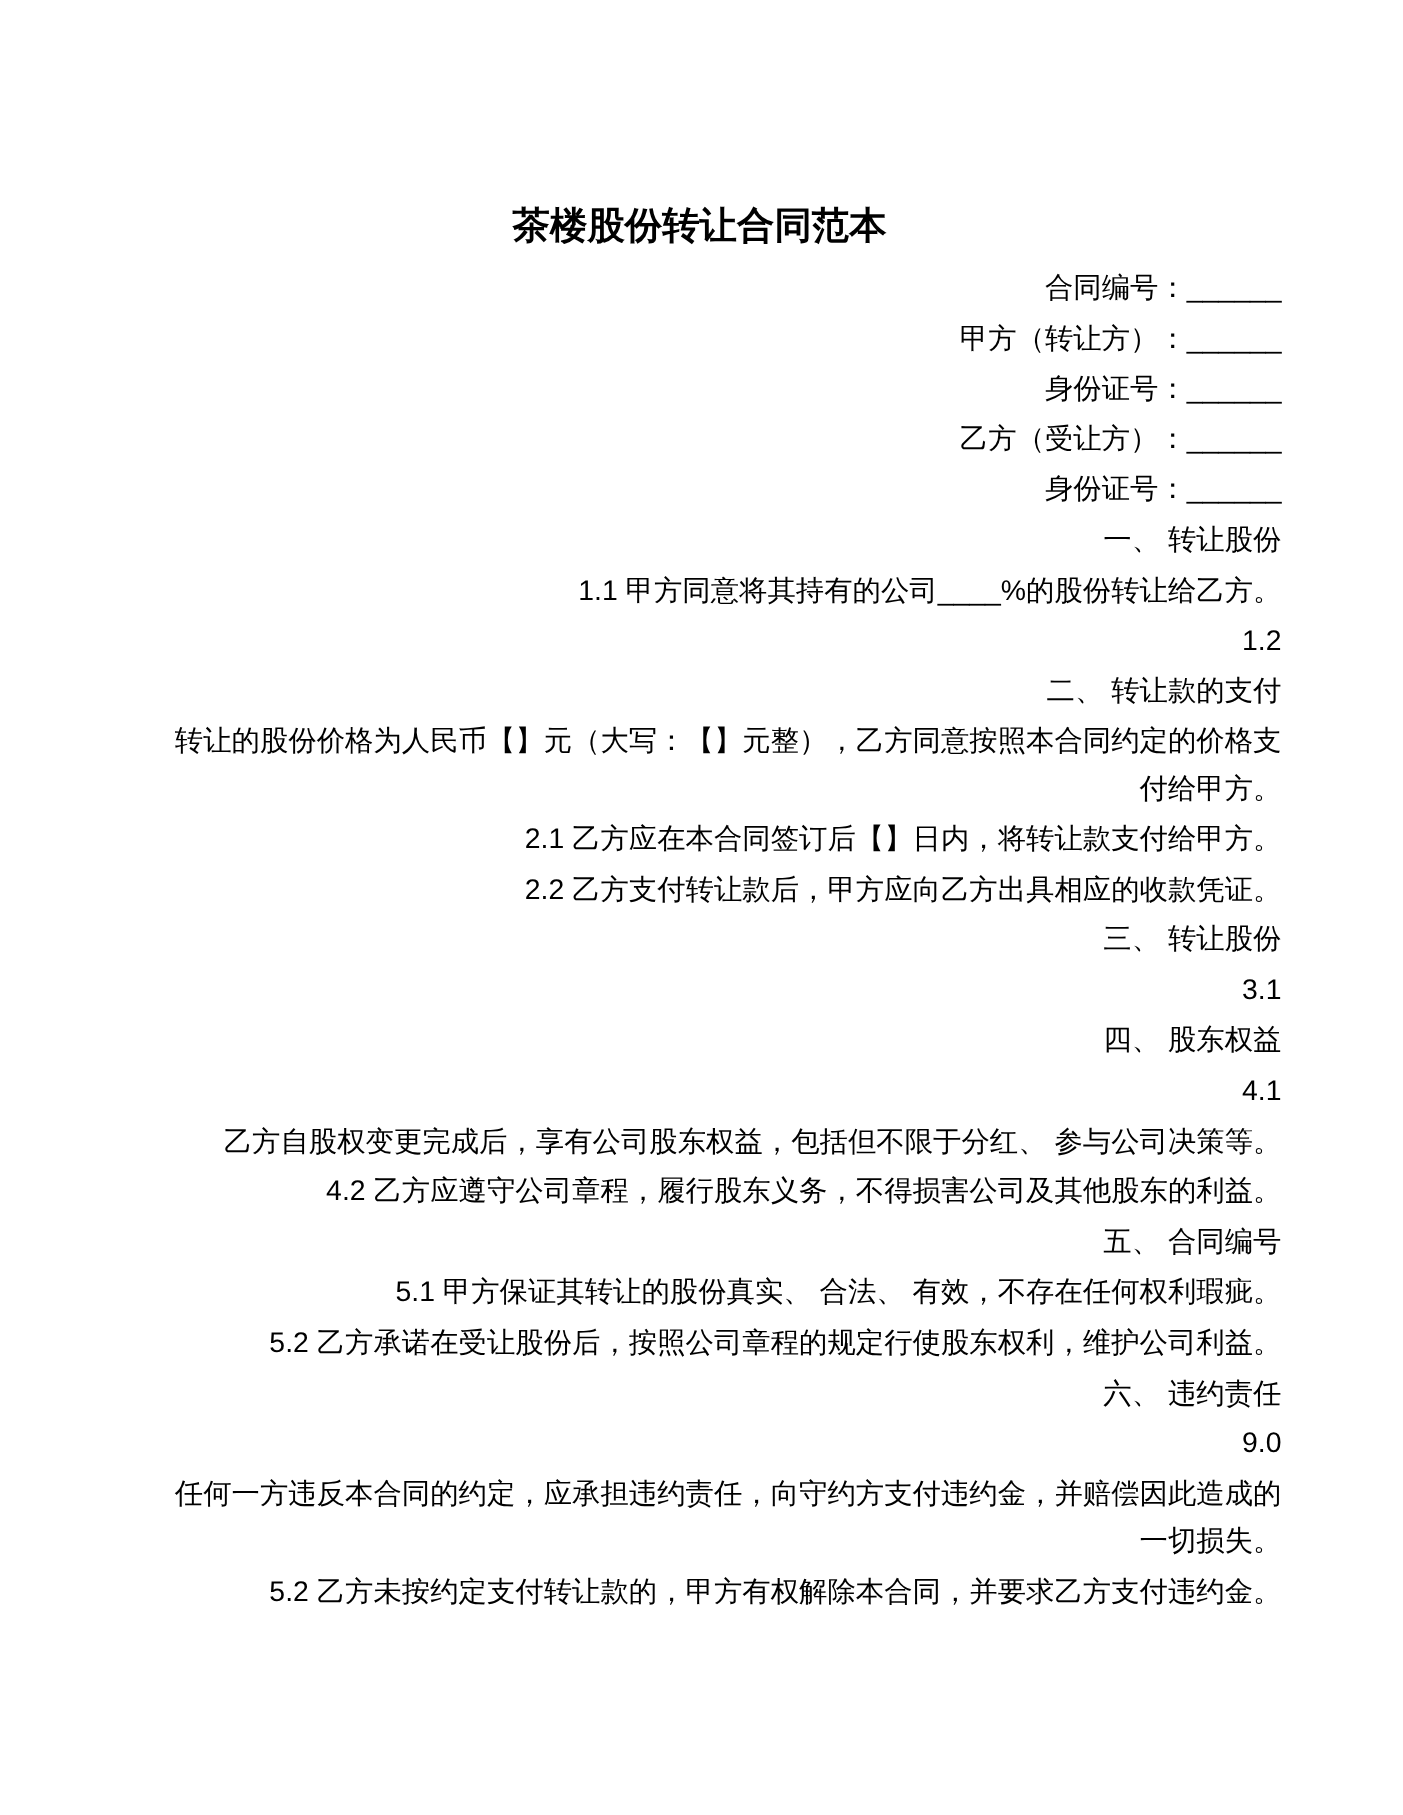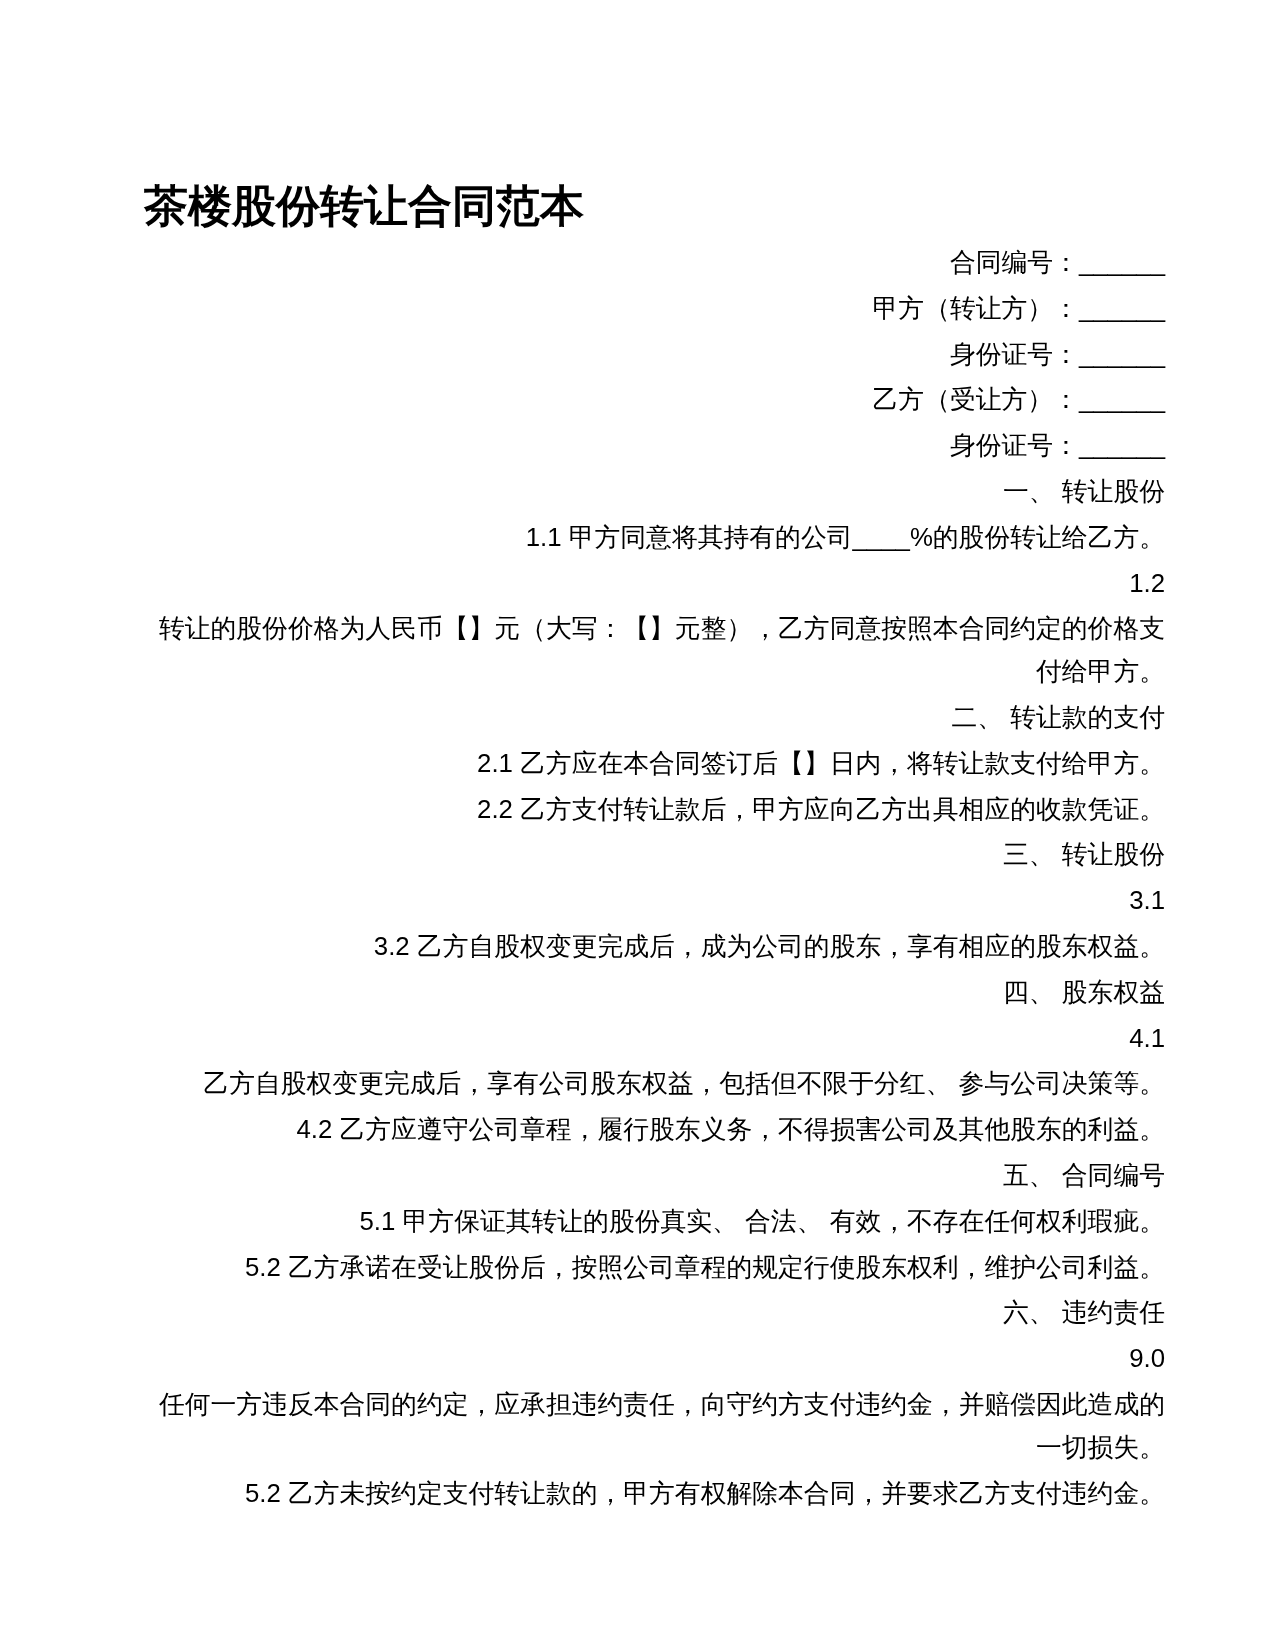--- a/index.html
+++ b/index.html
@@ -17,24 +17,24 @@
     color: #000000;
   }
   .doc {
     position: absolute;
     left: 144px;
     top: 184px;
     width: 1024px;
   }
   .doc-title {
     margin: 0 40px 14px 0;
-    font-size: 44px;
+    font-size: 34px;
     font-weight: 700;
     line-height: 43px;
-    text-align: left;
+    text-align: center;
     letter-spacing: 0;
   }
   .doc-body p.line {
     margin: 3px;
     font-size: 25.8px;
     line-height: 42.8px;
     text-align: right;
     word-wrap: normal;
   }
   .doc-body p.line.indent {
@@ -49,27 +49,26 @@
     <h1 class="doc-title">茶楼股份转让合同范本</h1>
     <div class="doc-body" id="doc-body">
         <p class="line indent">合同编号：______</p>
         <p class="line indent">甲方（转让方）：______</p>
         <p class="line indent">身份证号：______</p>
         <p class="line indent">乙方（受让方）：______</p>
         <p class="line indent">身份证号：______</p>
         <p class="line indent">一、 转让股份</p>
         <p class="line indent">1.1 甲方同意将其持有的公司____%的股份转让给乙方。</p>
         <p class="line indent">1.2</p>
+        <p class="line indent">二、 转让款的支付</p>
         <p class="line">转让的股份价格为人民币【】元（大写：【】元整），乙方同意按照本合同约定的价格支付给甲方。</p>
-        <p class="line indent">二、 转让款的支付</p>
         <p class="line indent">2.1 乙方应在本合同签订后【】日内，将转让款支付给甲方。</p>
         <p class="line indent">2.2 乙方支付转让款后，甲方应向乙方出具相应的收款凭证。</p>
         <p class="line indent">三、 转让股份</p>
         <p class="line indent">3.1</p>
-        <p class="line indent">3.2 乙方自股权变更完成后，成为公司的股东，享有相应的股东权益。</p>
         <p class="line indent">四、 股东权益</p>
         <p class="line indent">4.1</p>
         <p class="line">乙方自股权变更完成后，享有公司股东权益，包括但不限于分红、 参与公司决策等。</p>
         <p class="line indent">4.2 乙方应遵守公司章程，履行股东义务，不得损害公司及其他股东的利益。</p>
         <p class="line indent">五、 合同编号</p>
         <p class="line indent">5.1 甲方保证其转让的股份真实、 合法、 有效，不存在任何权利瑕疵。</p>
         <p class="line indent">5.2 乙方承诺在受让股份后，按照公司章程的规定行使股东权利，维护公司利益。</p>
         <p class="line indent">六、 违约责任</p>
         <p class="line indent">9.0</p>
         <p class="line">任何一方违反本合同的约定，应承担违约责任，向守约方支付违约金，并赔偿因此造成的一切损失。</p>

